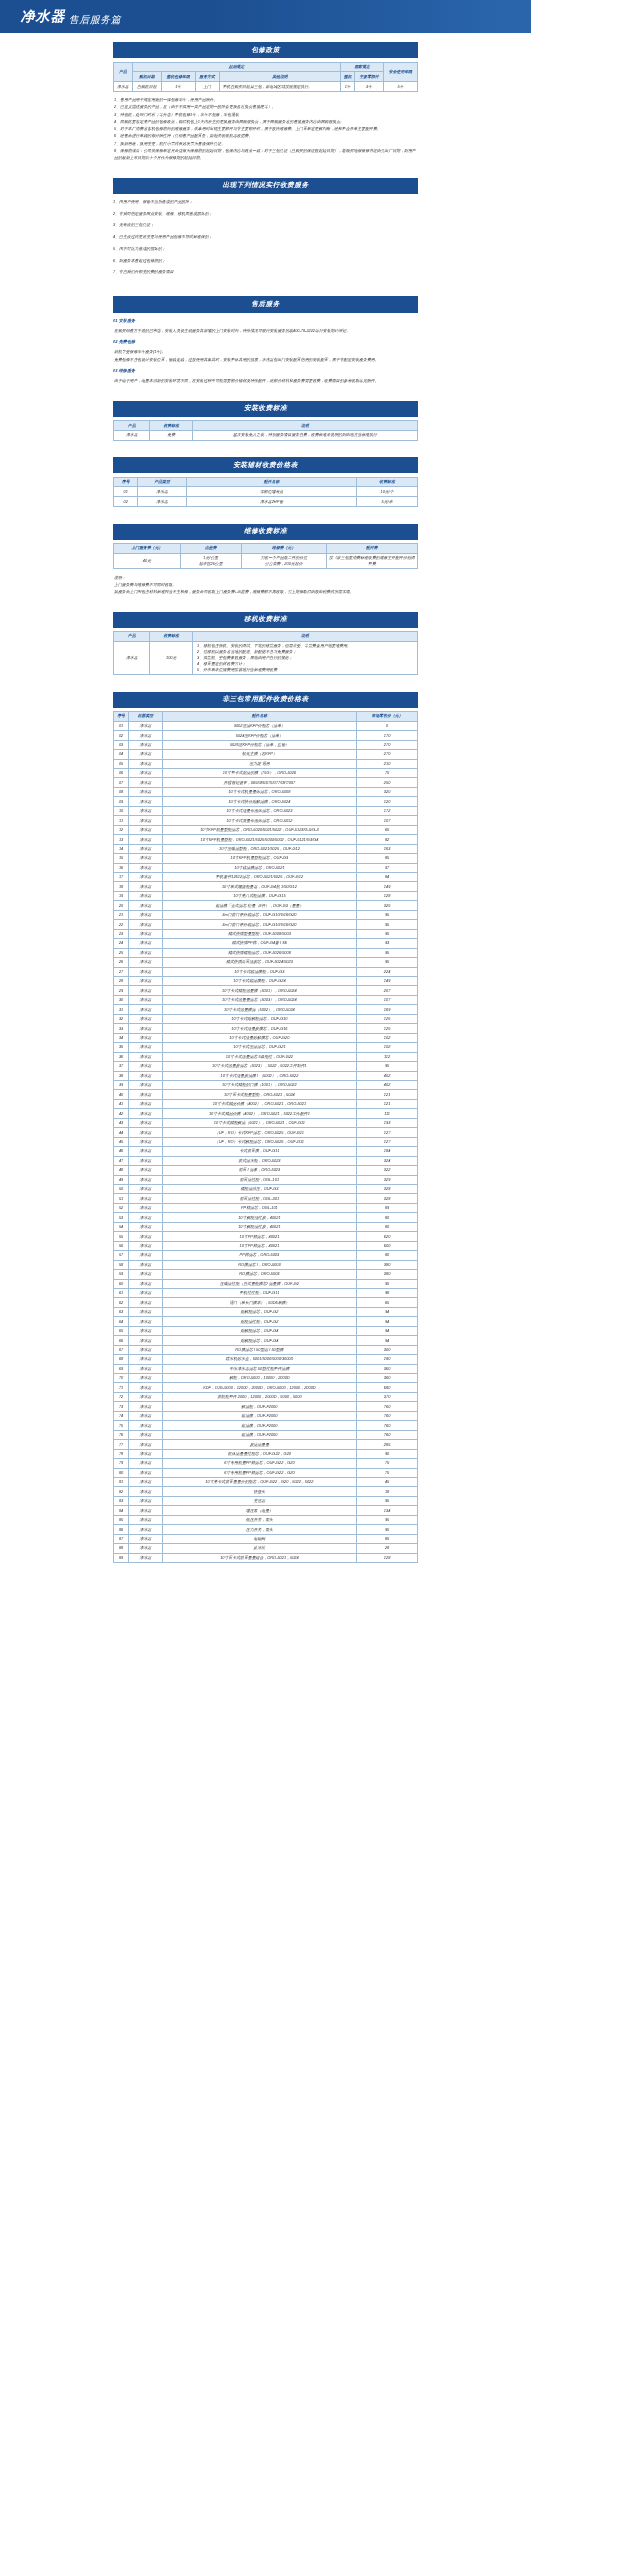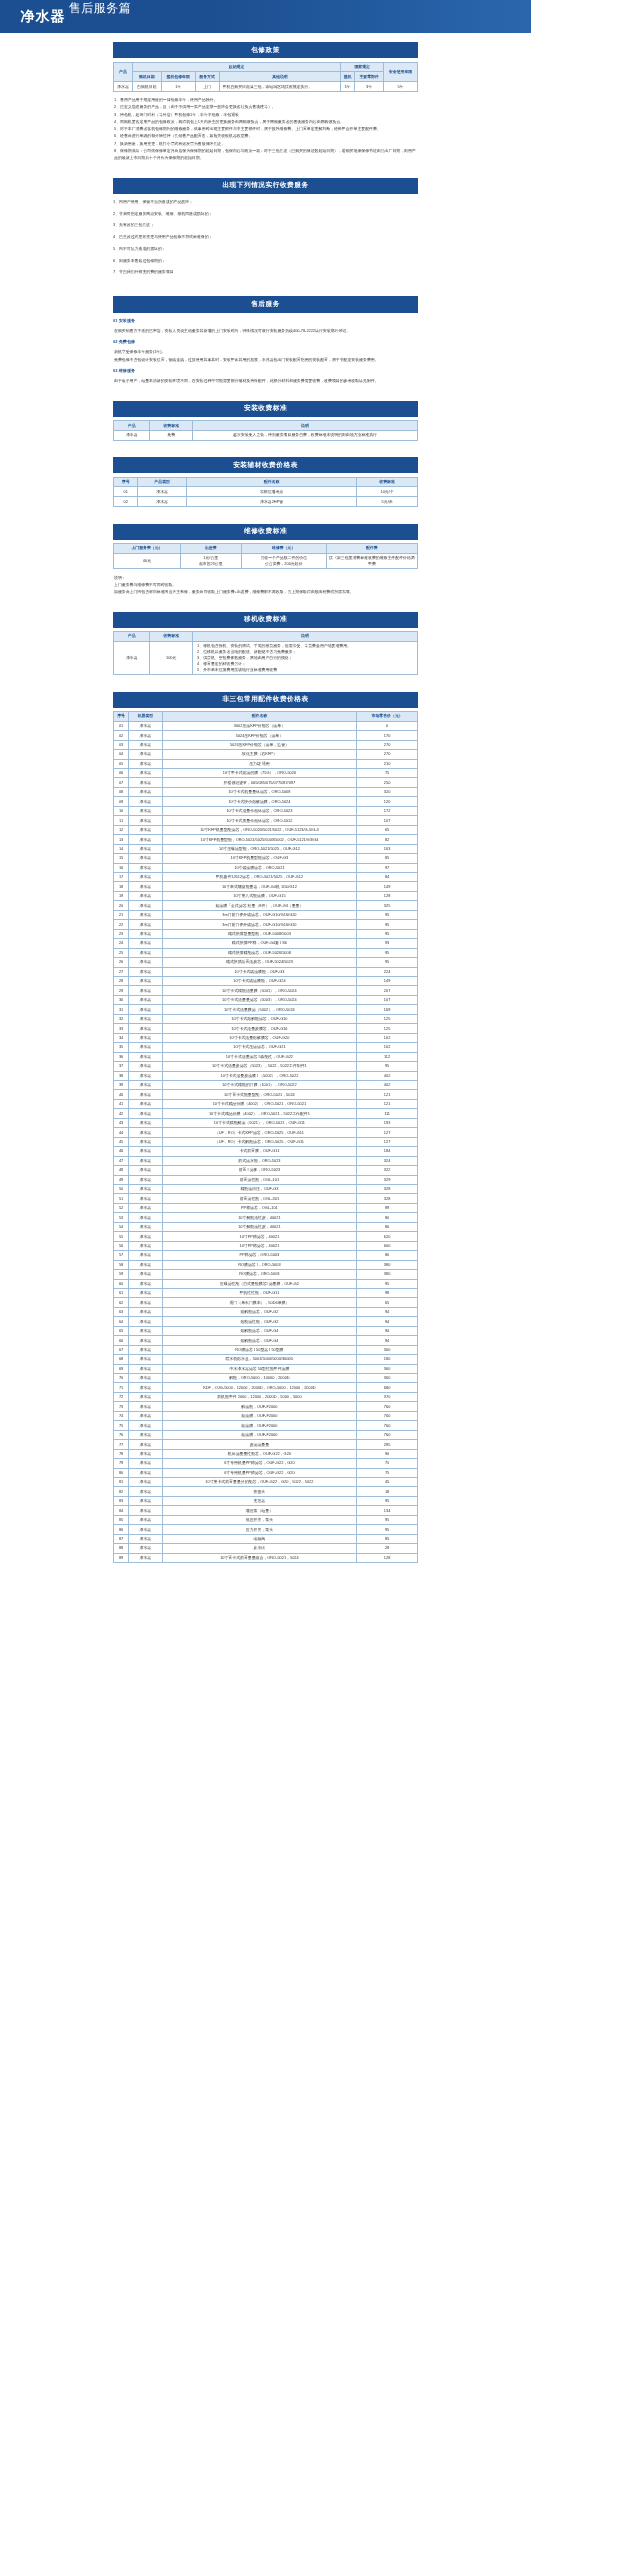--- a/index.html
+++ b/index.html
@@ -4,43 +4,43 @@
 <style>
   * { box-sizing: border-box; }
   body {
     margin: 0;
     padding: 0;
     width: 639px;
     background: #ffffff;
     font-family: "Liberation Sans", sans-serif;
     color: #333;
   }
-  .page { width: 531px; position: relative; }
+  .page { width: 531px; position: relative; font-style: italic; }
 
   
   .banner {
     height: 33px;
     background: linear-gradient(90deg,#1b4f91 0%, #1b4f91 40%, #2b66ad 100%);
     display: flex;
     align-items: center;
     padding-left: 20.6px;
   }
   .banner .t1 {
     color: #ffffff;
     font-size: 14px;
     font-weight: bold;
     letter-spacing: 1px;
   }
   .banner .t2 {
     color: #ffffff;
-    font-size: 12px;
+    font-size: 10px;
     margin-left: 3.1px;
     letter-spacing: 0.5px;
     align-self: flex-end;
-    padding-bottom: 16px;
+    padding-bottom: 6px;
   }
 
   .content { padding: 0 113px; }
 
   
   .sec-title {
     background: #1b4f91;
     color: #fff;
     text-align: center;
     font-size: 6.7px;

